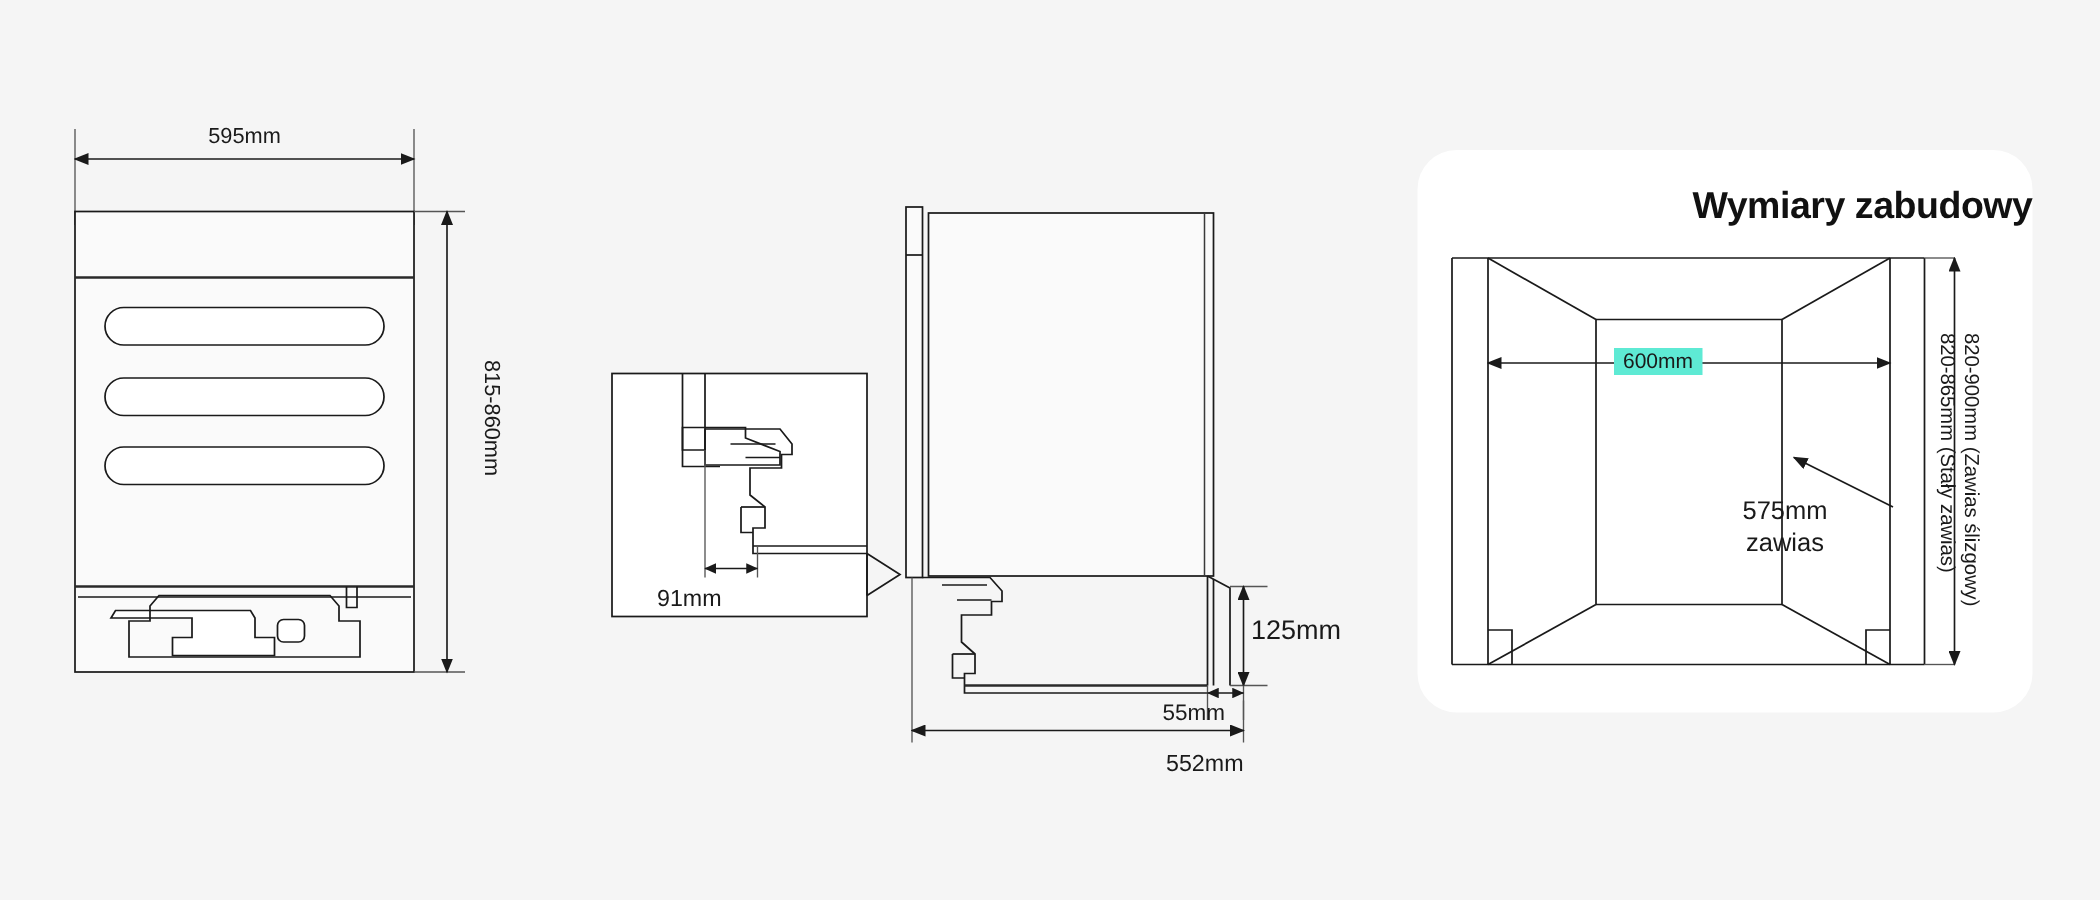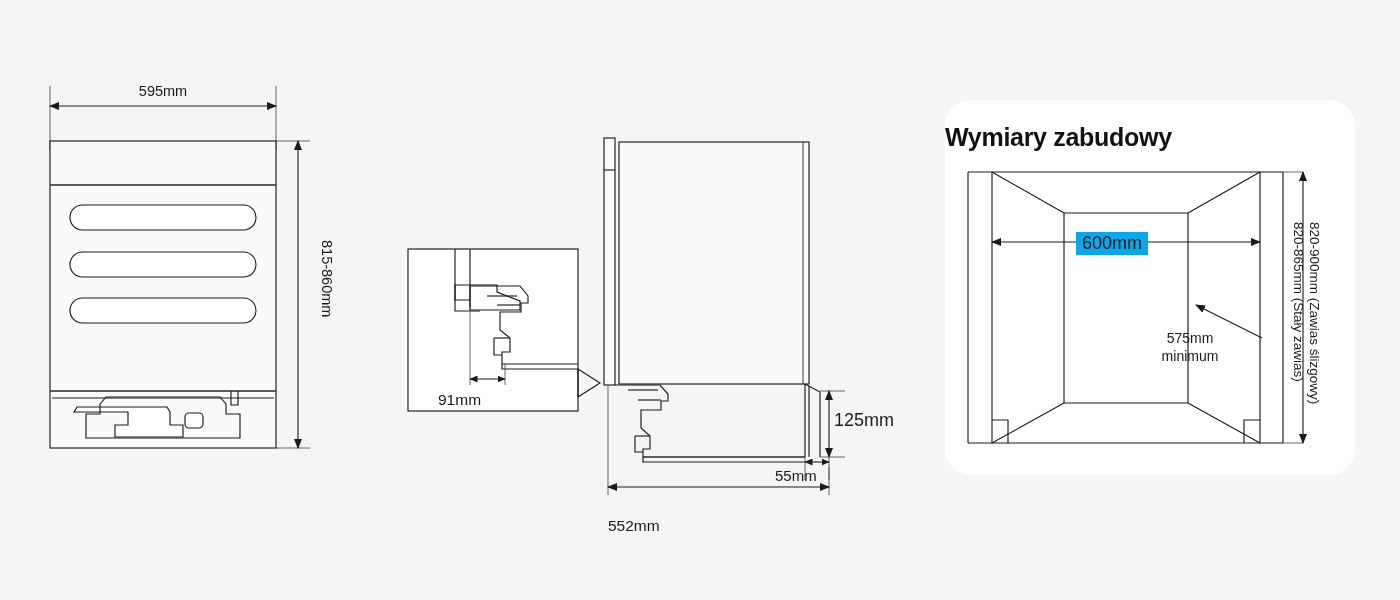--- a/index.html
+++ b/index.html
@@ -33,21 +33,21 @@
     width: 410px;
     height: 375px;
     background: #ffffff;
     border-radius: 26px;
   }
   .card-title {
     position: absolute;
     left: 945px;
     top: 123px;
     width: 410px;
-    text-align: left;
+    text-align: right;
     font-size: 25px;
     font-weight: bold;
     color: #111111;
     letter-spacing: -0.3px;
     font-family: "Liberation Sans", sans-serif;
   }
   .dim-label {
     position: absolute;
     font-size: 14.5px;
     color: #1a1a1a;
@@ -221,26 +221,26 @@
   <div class="dim-label" style="left:50px; top:82px; width:226px; text-align:center;">595mm</div>
 
   <div class="dim-label vert-label rot-cw" style="left:336px; top:240px;">815-860mm</div>
 
   <div class="dim-label" style="left:438px; top:390px; width:100px; text-align:left; font-size:15.5px;">91mm</div>
 
   <div class="dim-label" style="left:834px; top:409px; font-size:18px;">125mm</div>
 
   <div class="dim-label" style="left:775px; top:467px; width:84px; font-size:15px;">55mm</div>
 
-  <div class="dim-label" style="left:608px; top:500px; width:221px; text-align:left; font-size:15.5px;margin-top:16px;">552mm</div>
-
-  <div class="dim-label" style="left:1076px; top:232px; font-size:18px; background:#0ea5e9; padding:0 6px;">600mm</div>
-
-  <div class="dim-label center-txt" style="left:1128px; top:330px; width:124px; font-size:14px;">
+  <div class="dim-label" style="left:608px; top:500px; width:221px; text-align:right; font-size:15.5px;">552mm</div>
+
+  <div class="dim-label" style="left:1076px; top:232px; font-size:14px; background:#5eead4; padding:0 6px;">600mm</div>
+
+  <div class="dim-label center-txt" style="left:1128px; top:330px; width:124px; font-size:17px;">
     <div>575mm</div>
-    <div>minimum</div>
+    <div>zawias</div>
   </div>
 
   <div class="dim-label vert-label rot-cw" style="left:1306px; top:222px; font-size:13.5px;">820-865mm (Stały zawias)</div>
 
   <div class="dim-label vert-label rot-cw" style="left:1322px; top:222px; font-size:13.5px;">820-900mm (Zawias ślizgowy)</div>
 
 </div>
 
 </body></html>

